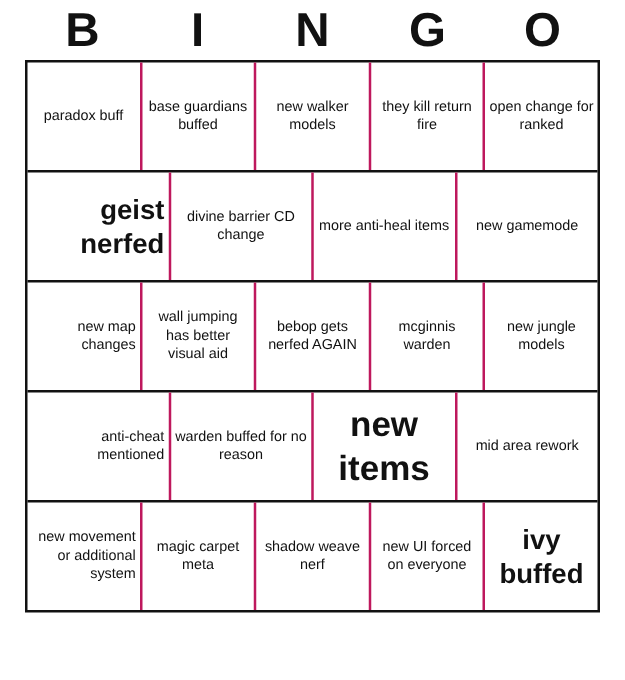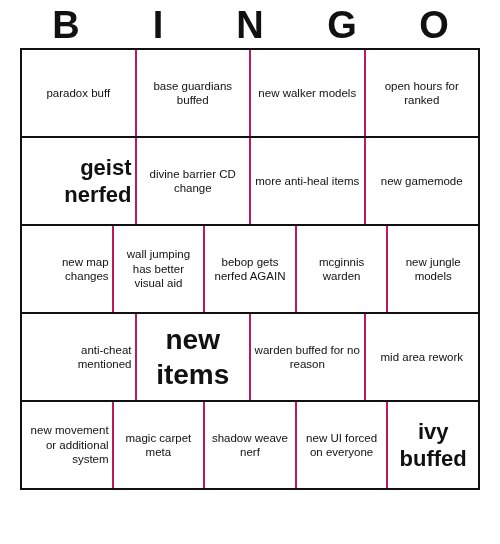--- a/index.html
+++ b/index.html
@@ -87,39 +87,40 @@
     <span class="bingo-letter">N</span>
     <span class="bingo-letter">G</span>
     <span class="bingo-letter">O</span>
   </div>
 
 <div class="bingo-grid">
 <div class="bingo-row">
       <div class="bingo-cell">paradox buff</div>
       <div class="bingo-cell">base guardians buffed</div>
       <div class="bingo-cell">new walker models</div>
-      <div class="bingo-cell">open hours for ranked</div>
+      <div class="bingo-cell">they kill return fire</div>
+      <div class="bingo-cell">open change for ranked</div>
     </div>
     <div class="bingo-row">
       <div class="bingo-cell large-text">geist nerfed</div>
       <div class="bingo-cell">divine barrier CD change</div>
       <div class="bingo-cell">more anti-heal items</div>
       <div class="bingo-cell">new gamemode</div>
     </div>
     <div class="bingo-row">
       <div class="bingo-cell">new map changes</div>
       <div class="bingo-cell">wall jumping has better visual aid</div>
       <div class="bingo-cell">bebop gets nerfed AGAIN</div>
       <div class="bingo-cell">mcginnis warden</div>
       <div class="bingo-cell">new jungle models</div>
     </div>
     <div class="bingo-row">
       <div class="bingo-cell">anti-cheat mentioned</div>
+      <div class="bingo-cell">warden buffed for no reason</div>
       <div class="bingo-cell big-text">new items</div>
-      <div class="bingo-cell">warden buffed for no reason</div>
       <div class="bingo-cell">mid area rework</div>
     </div>
     <div class="bingo-row">
       <div class="bingo-cell">new movement or additional system</div>
       <div class="bingo-cell">magic carpet meta</div>
       <div class="bingo-cell">shadow weave nerf</div>
       <div class="bingo-cell">new UI forced on everyone</div>
       <div class="bingo-cell large-text">ivy buffed</div>
     </div>
   </div>

